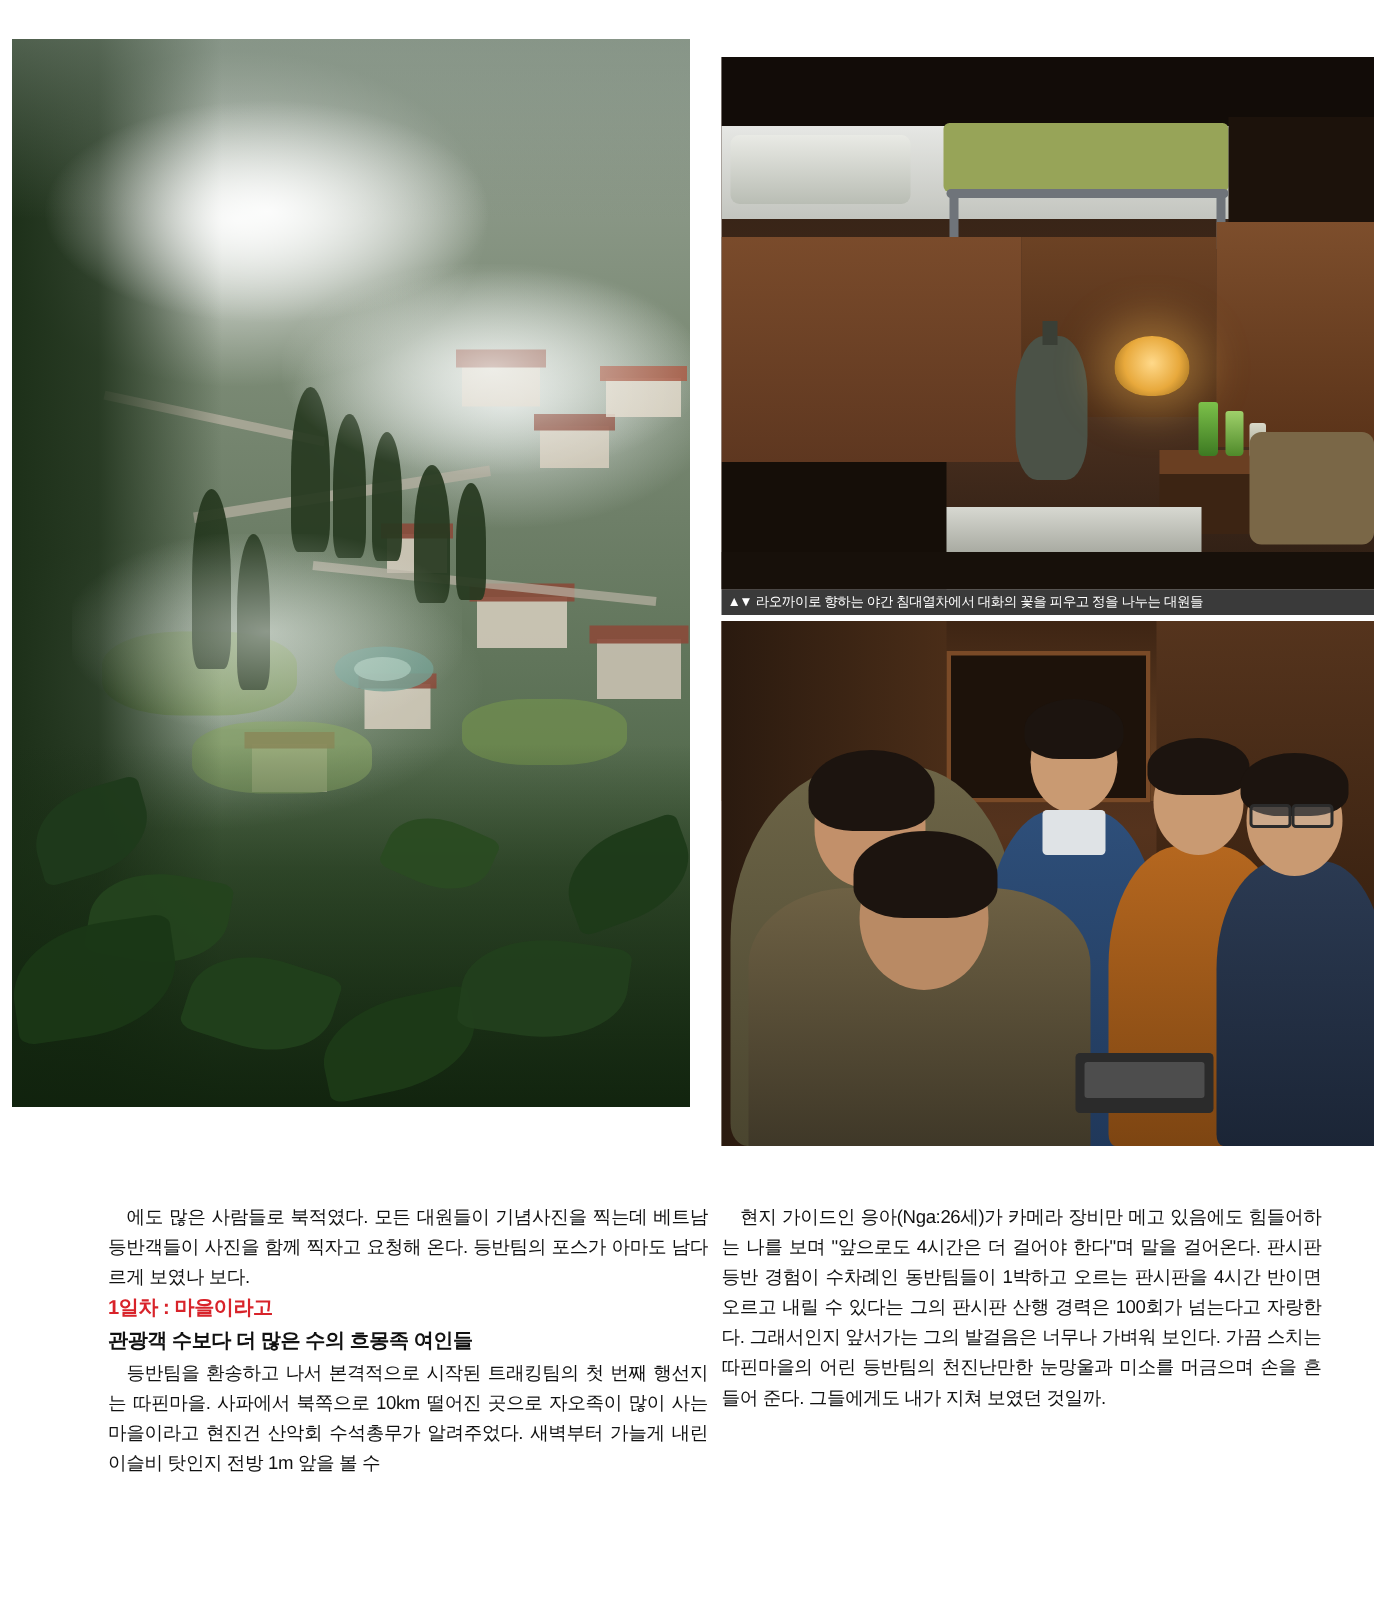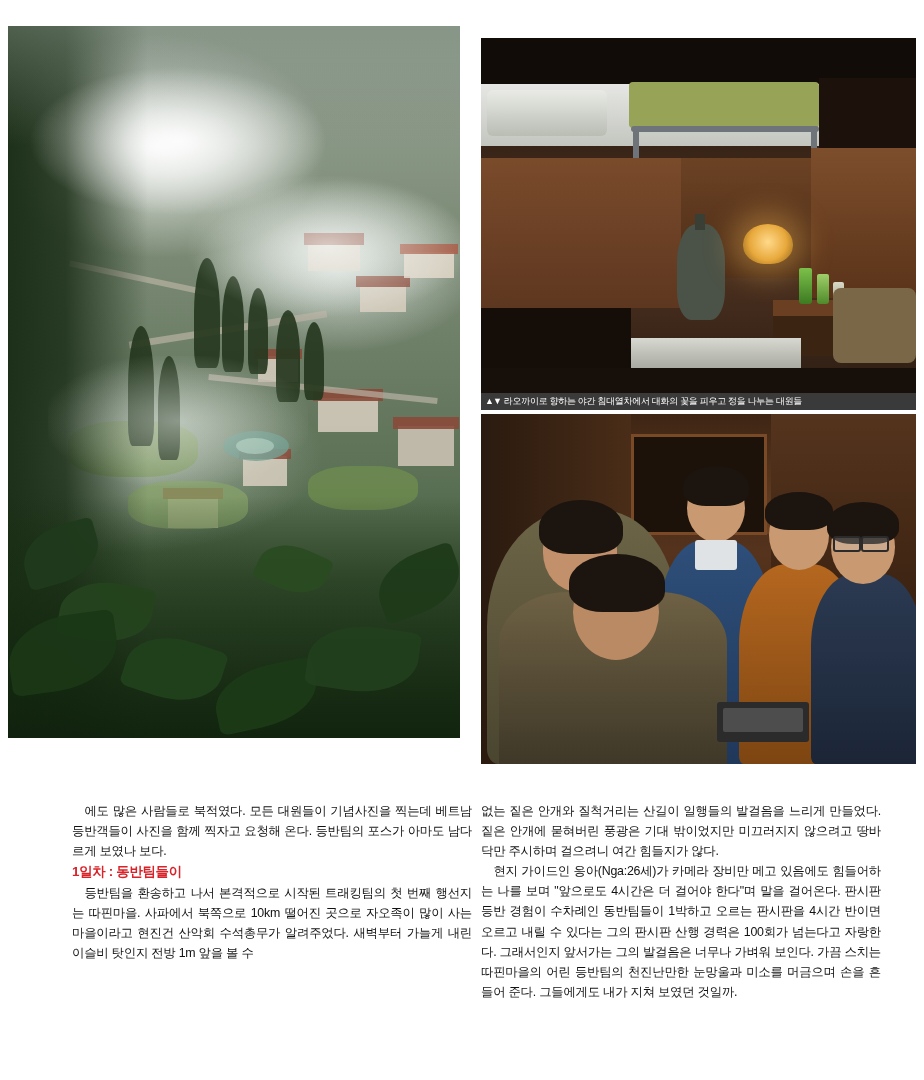--- a/index.html
+++ b/index.html
@@ -388,23 +388,23 @@
       <div class="rb-hair" style="left:88px; top:140px; width:96px; height:58px;"></div>
 
       <div style="position:absolute; left:236px; top:288px; width:92px; height:40px; background:#2b2b2b; border-radius:3px;"></div>
       <div style="position:absolute; left:242px; top:294px; width:80px; height:24px; background:#4d4d4d; border-radius:2px;"></div>
     </div>
   </div>
 
   <div class="text-band">
     <div class="col col-left">
       <p>에도 많은 사람들로 북적였다. 모든 대원들이 기념사진을 찍는데 베트남 등반객들이 사진을 함께 찍자고 요청해 온다. 등반팀의 포스가 아마도 남다르게 보였나 보다.</p>
-      <p class="noindent subhead-red">1일차 : 동반팀들이</p>
+      <p class="noindent subhead-red">1일차 : 마을이라고</p>
+      <p class="noindent subhead-black">관광객 수보다 더 많은 수의 흐몽족 여인들</p>
       <p>등반팀을 환송하고 나서 본격적으로 시작된 트래킹팀의 첫 번째 행선지는 따핀마을. 사파에서 북쪽으로 10km 떨어진 곳으로 자오족이 많이 사는 마을이라고 현진건 산악회 수석총무가 알려주었다. 새벽부터 가늘게 내린 이슬비 탓인지 전방 1m 앞을 볼 수</p>
     </div>
 
     <div class="col col-right">
-      <p class="noindent">없는 짙은 안개와 질척거리는 산길이 일행들의 발걸음을 느리게 만들었다. 짙은 안개에 묻혀버린 풍광은 기대 밖이었지만 미끄러지지 않으려고 땅바닥만 주시하며 걸으려니 여간 힘들지가 않다.</p>
       <p>현지 가이드인 응아(Nga:26세)가 카메라 장비만 메고 있음에도 힘들어하는 나를 보며 "앞으로도 4시간은 더 걸어야 한다"며 말을 걸어온다. 판시판 등반 경험이 수차례인 동반팀들이 1박하고 오르는 판시판을 4시간 반이면 오르고 내릴 수 있다는 그의 판시판 산행 경력은 100회가 넘는다고 자랑한다. 그래서인지 앞서가는 그의 발걸음은 너무나 가벼워 보인다. 가끔 스치는 따핀마을의 어린 등반팀의 천진난만한 눈망울과 미소를 머금으며 손을 흔들어 준다. 그들에게도 내가 지쳐 보였던 것일까.</p>
     </div>
   </div>
 
 </div>
 
 </body></html>

